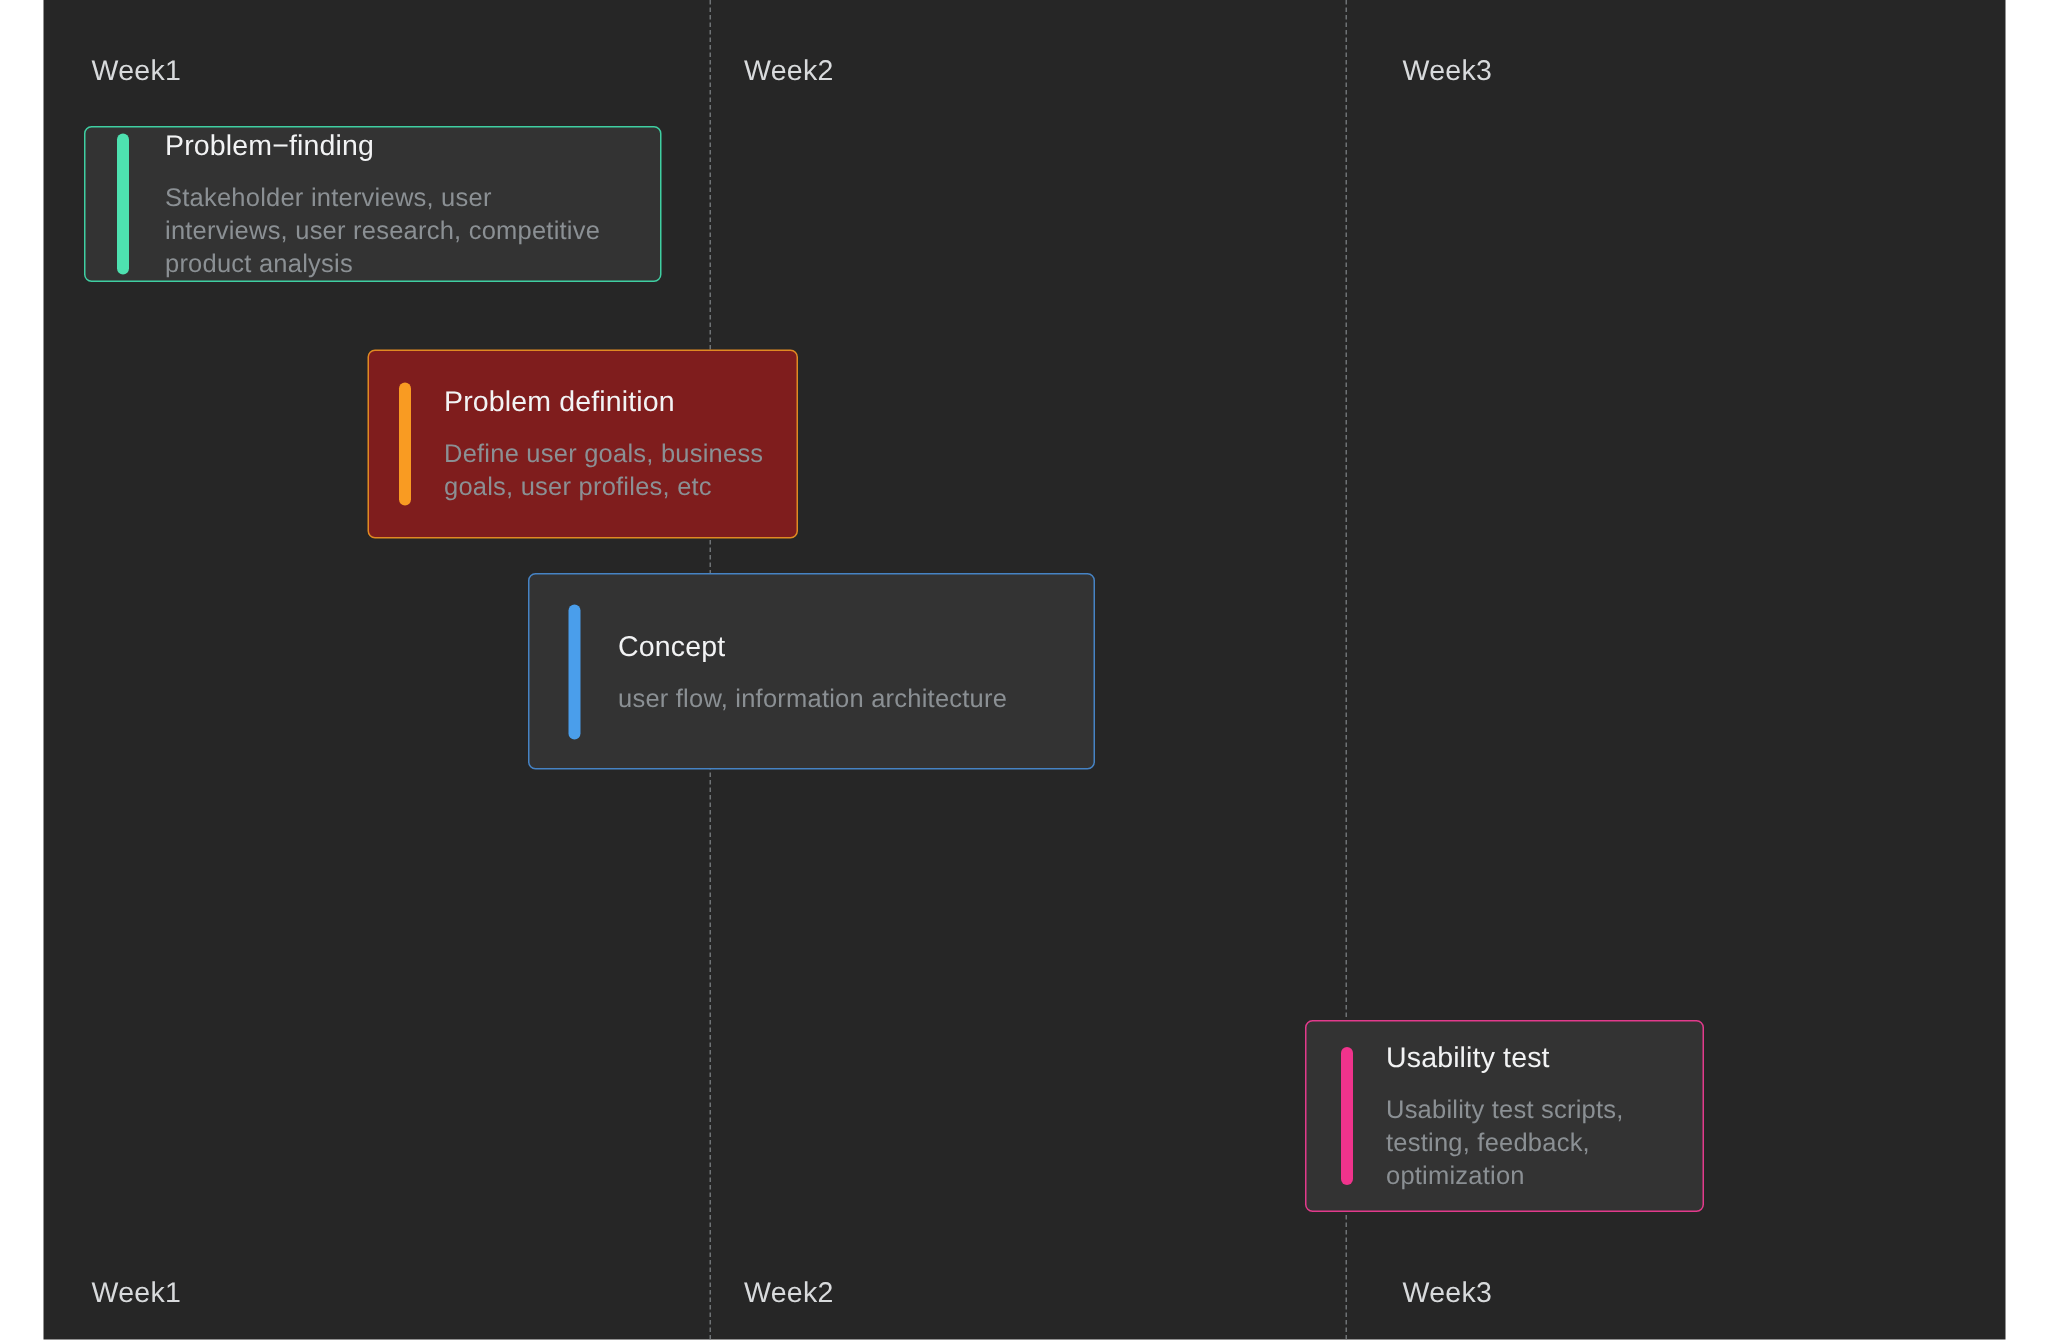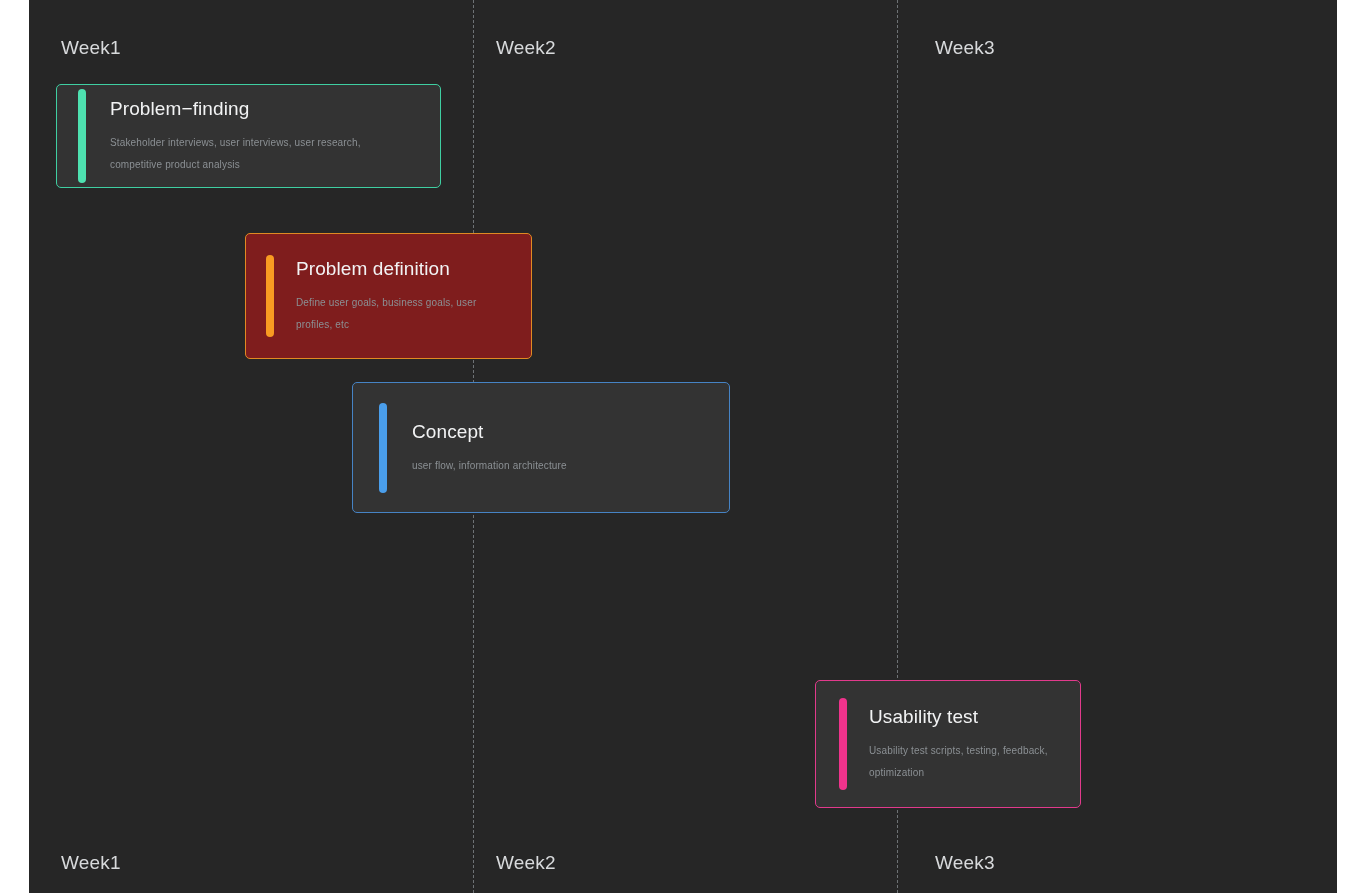--- a/index.html
+++ b/index.html
@@ -69,41 +69,41 @@
   .task-title {
     color: #f2f3f4;
     font-size: 19px;
     line-height: 25px;
     font-weight: 400;
     letter-spacing: 0.1px;
     white-space: nowrap;
   }
   .task-desc {
     color: #8b9094;
-    font-size: 10px;
+    font-size: 17px;
     line-height: 22px;
     letter-spacing: 0.15px;
     margin-top: 3px;
   }
 
   
   #card-problem-finding   { left: 27px;  top: 84px;  width: 385px; height: 104px; }
   #card-problem-finding   .task-accent { height: 94px; }
   #card-problem-finding   .task-body   { padding-right: 24px; }
 
   #card-problem-definition{ left: 216px; top: 233px; width: 287px; height: 126px; }
   #card-problem-definition .task-accent { height: 82px; margin-left: 16px; margin-right: 14px; }
 
   #card-concept           { left: 323px; top: 382px; width: 378px; height: 131px; }
   #card-concept           .task-accent { height: 90px; margin-left: 22px; margin-right: 17px; }
 
   #card-design            { left: 526px; top: 531px; width: 753px; height: 129px; }
   #card-design            .task-accent { height: 88px; margin-left: 18px; margin-right: 17px; }
 
-  #card-usability-test    { left: 786px; top: 680px; width: 266px; height: 128px; }
+  #card-usability-test    { left: 841px; top: 680px; width: 266px; height: 128px; }
   #card-usability-test    .task-accent { height: 92px; margin-left: 19px; margin-right: 14px; }
 </style>
 </head>
 <body>
 
 <div id="timeline-board" style="background: rgb(38, 38, 38);">
 
   <div class="week-divider" style="left:444px"></div>
   <div class="week-divider" style="left:868px"></div>
 

